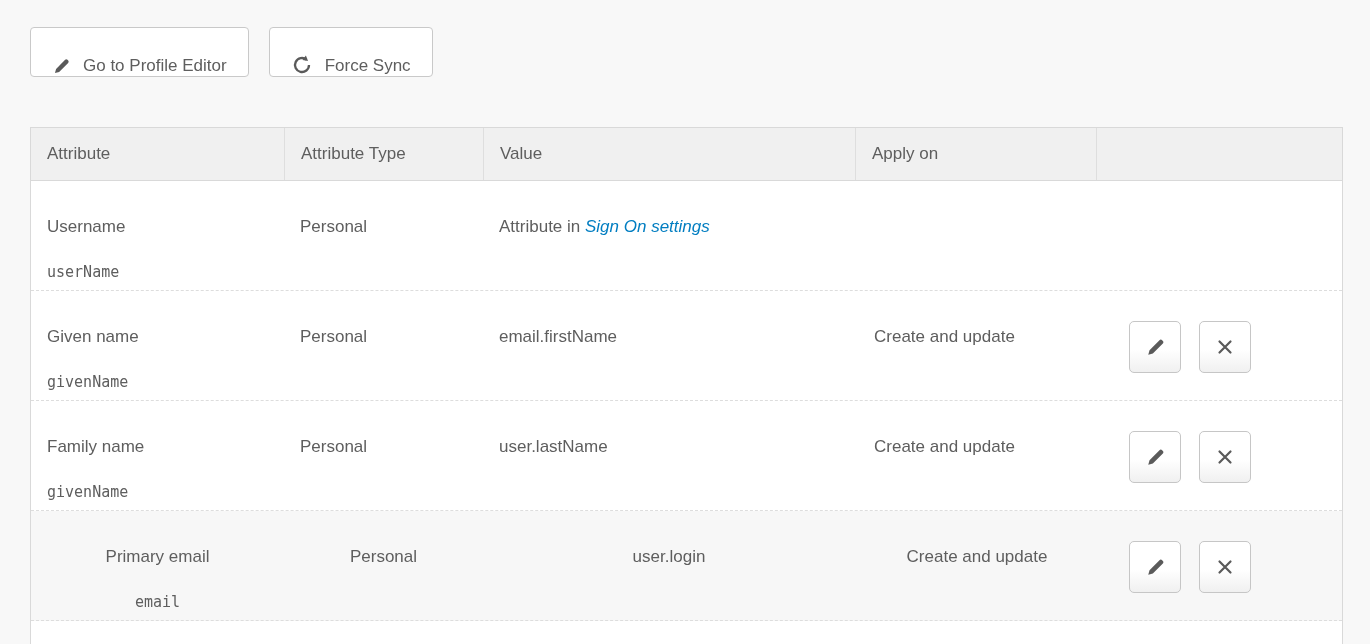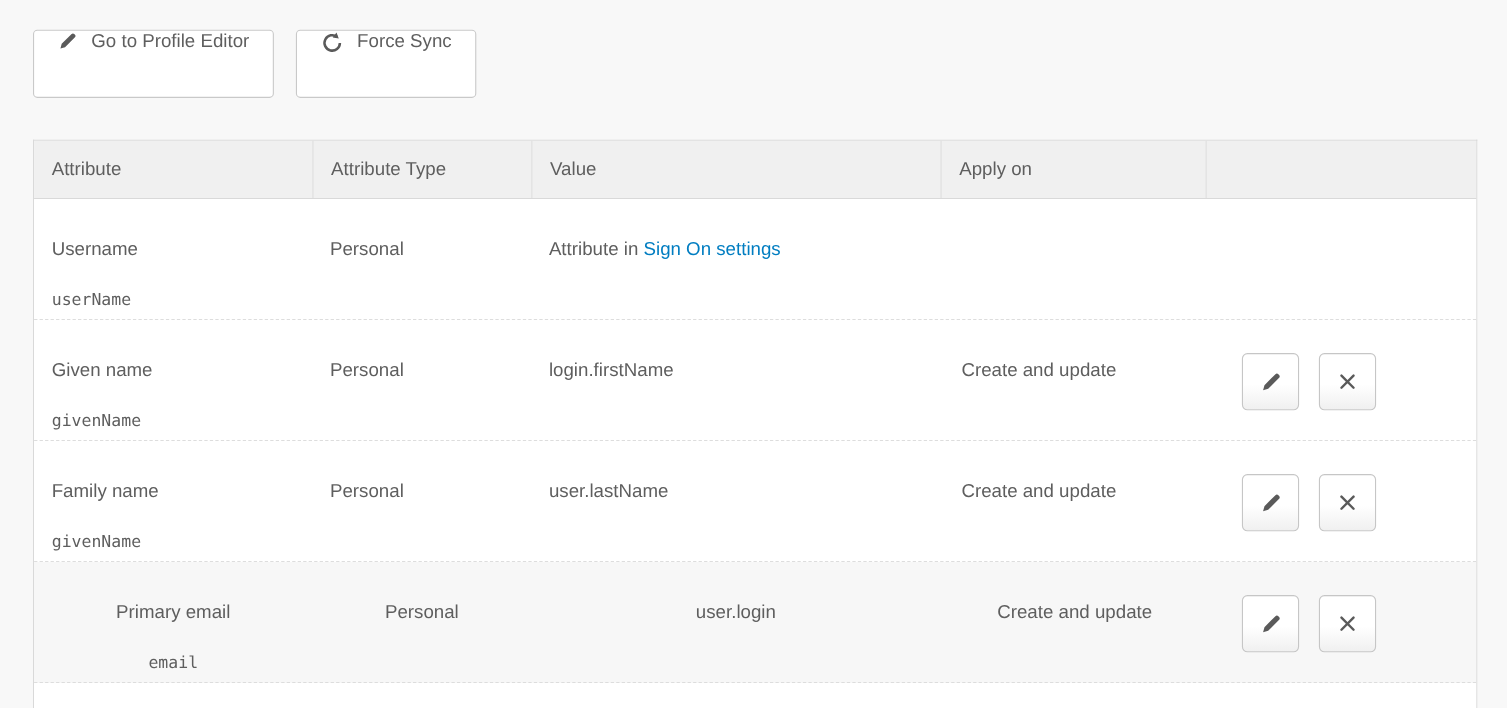--- a/index.html
+++ b/index.html
@@ -11,22 +11,22 @@
     position: relative;
   }
 
   
   .toolbar {
     position: absolute;
     left: 30px; top: 27px;
     display: flex; gap: 20px;
   }
   .btn {
-    height: 62px;
-    display: inline-flex; align-items: flex-start; gap: 12px;
+    height: 50px;
+    display: inline-flex; align-items: flex-end; gap: 12px;
     padding: 0 21px;
     background: #ffffff;
     border: 1px solid #c9c9c9;
     border-radius: 4px;
     font-family: inherit;
     font-size: 17px;
     color: #5e5e5e;
     cursor: pointer;
   }
   .btn svg { flex: 0 0 auto; }
@@ -75,20 +75,21 @@
     font-family: "DejaVu Sans Mono", "Liberation Mono", monospace;
     font-size: 15px;
     color: #5e5e5e;
   }
   .c-apply { padding-left: 19px; }
 
   .link {
     color: #007dc1;
     text-decoration: none;
     cursor: pointer;
+    font-style: italic;
   }
 
   .c-actions {
     padding: 17px 0 0 33px;
     display: flex; gap: 18px;
   }
   .c-actions.empty { visibility: hidden; }
   .icon-btn {
     width: 52px; height: 52px;
     border: 1px solid #c6c6c6;
@@ -160,21 +161,21 @@
       </button>
     </div>
   </div>
 
   <div class="trow">
     <div class="cell c-attr">
       <div>Given name</div>
       <div class="attr-var">givenName</div>
     </div>
     <div class="cell c-type">Personal</div>
-    <div class="cell c-value"><span></span><span>login.firstName</span></div>
+    <div class="cell c-value"><span></span><span>email.firstName</span></div>
     <div class="cell c-apply">Create and update</div>
     <div class="cell c-actions">
       <button class="icon-btn">
         <span style="display:flex;">
           <svg width="21" height="21" viewBox="0 0 20 20">
             <path d="M3.1 16.9 L4.3 12.5 L13.8 3.0 C14.5 2.3 15.6 2.3 16.3 3.0 L17.0 3.7 C17.7 4.4 17.7 5.5 17.0 6.2 L7.5 15.7 L3.1 16.9 Z" fill="#5a5a5a"></path>
           </svg>
         </span>
       </button>
       <button class="icon-btn">

